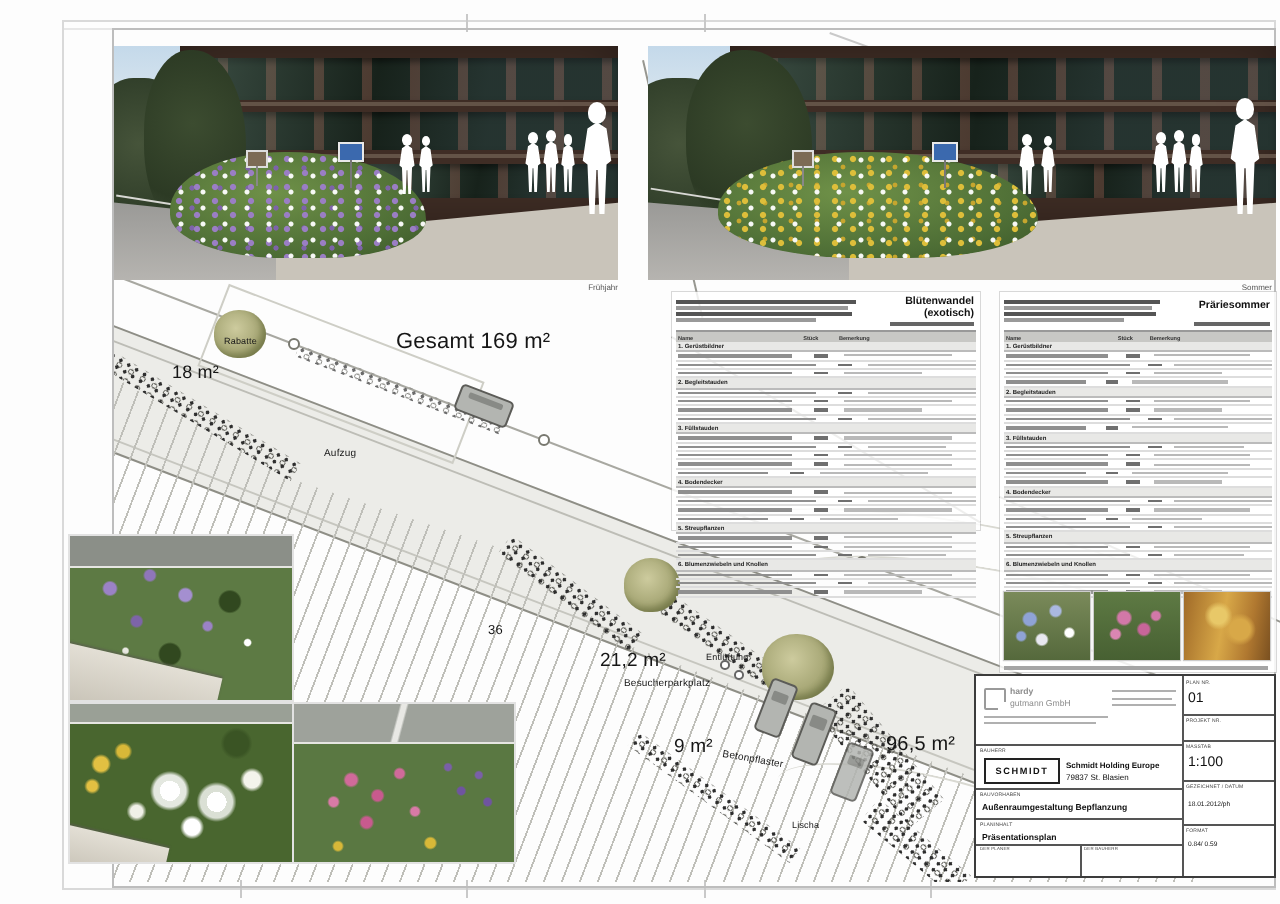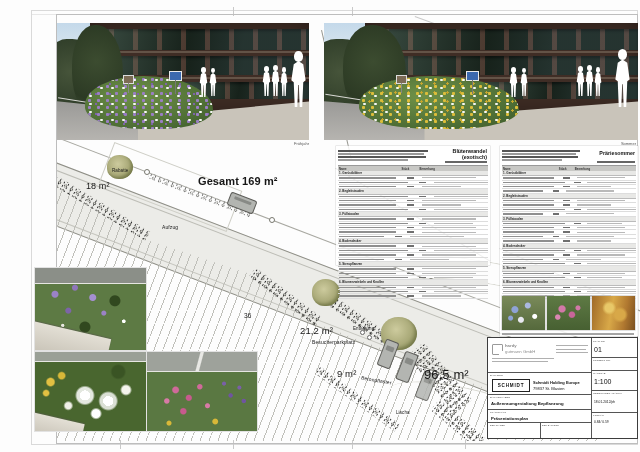--- a/index.html
+++ b/index.html
@@ -165,31 +165,31 @@
   <div class="car" style="left:362px;top:357px;width:12px;height:26px;transform:rotate(21deg);opacity:.85"></div>
 
   <div class="manhole" style="left:87px;top:154px"></div>
   <div class="manhole" style="left:212px;top:202px"></div>
   <div class="manhole" style="left:371px;top:263px"></div>
   <div class="entl" style="left:303px;top:315px"></div>
   <div class="entl" style="left:310px;top:320px"></div>
 </div>
 
 <div id="plan-labels">
-    <span class="plan-label" style="left: 198px; top: 175px; font-size: 11px; font-weight: 700;">Gesamt 169 m²</span>
+    <span class="plan-label" style="left: 198px; top: 165px; font-size: 11px; font-weight: 400;">Gesamt 169 m²</span>
     <span class="plan-label" style="left: 86px; top: 181px; font-size: 9px; font-weight: 400;">18 m²</span>
     <span class="plan-label" style="left: 112px; top: 168px; font-size: 4.5px; font-weight: 400;">Rabatte</span>
     <span class="plan-label" style="left: 162px; top: 224px; font-size: 5px; font-weight: 400;">Aufzug</span>
     <span class="plan-label" style="left: 244px; top: 312px; font-size: 6.5px; font-weight: 400;">36</span>
     <span class="plan-label" style="left: 300px; top: 325px; font-size: 9.5px; font-weight: 400;">21,2 m²</span>
     <span class="plan-label" style="left: 312px; top: 339px; font-size: 5px; font-weight: 400;">Besucherparkplatz</span>
     <span class="plan-label" style="left: 353px; top: 326px; font-size: 4.5px; font-weight: 400;">Entlüftung</span>
     <span class="plan-label" style="left: 337px; top: 368px; font-size: 9.5px; font-weight: 400;">9 m²</span>
     <span class="plan-label" style="left: 361px; top: 377px; font-size: 5px; font-weight: 400; transform: rotate(10deg);">Betonpflaster</span>
-    <span class="plan-label" style="left: 424px; top: 367px; font-size: 13px; font-weight: 400;">96,5 m²</span>
+    <span class="plan-label" style="left: 424px; top: 367px; font-size: 10px; font-weight: 400; padding-left: 19px;">96,5 m²</span>
     <span class="plan-label" style="left: 396px; top: 410px; font-size: 4.5px; font-weight: 400;">Lischa</span>
   </div>
 
 <div class="lead" style="left:322px;top:30px;width:132px;transform:rotate(77deg)"></div>
 <div class="lead" style="left:336px;top:168px;width:180px;transform:rotate(31deg)"></div>
 <div class="lead" style="left:500px;top:248px;width:155px;transform:rotate(24deg)"></div>
 <div class="lead" style="left:415px;top:16px;width:35px;transform:rotate(20deg);border-color:#c9c9c9"></div>
 
 <div class="scene spring" id="photoL" style="left:57px;width:252px">
   <div class="sky"></div>

